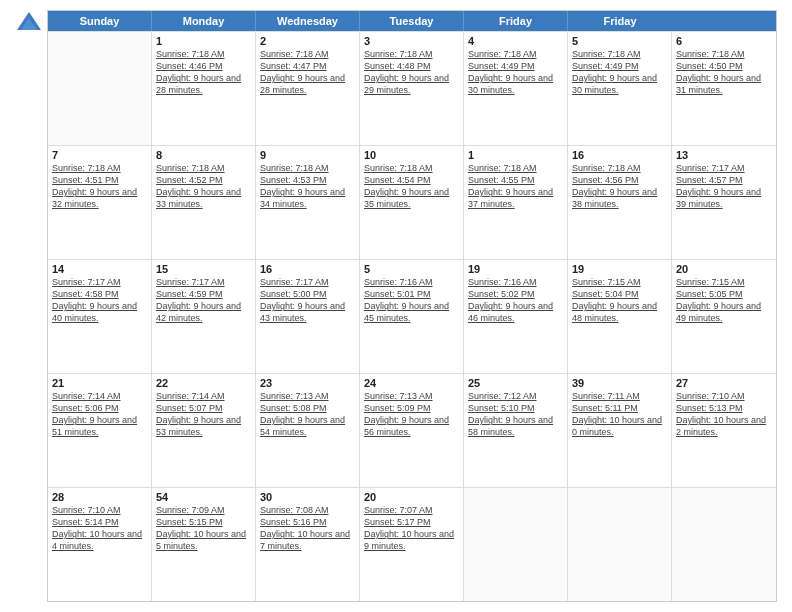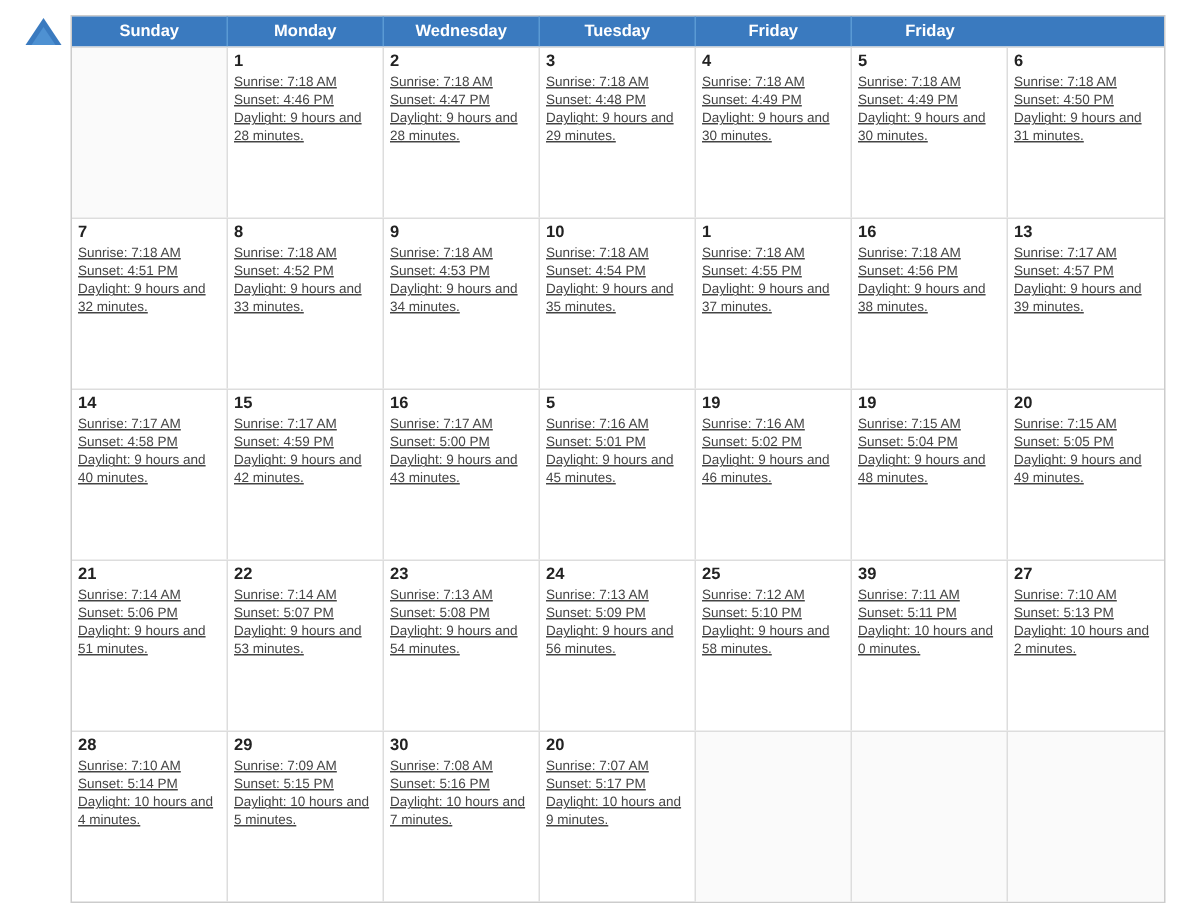--- a/index.html
+++ b/index.html
@@ -255,21 +255,21 @@
             <div class="cell-day">27</div>
             <div class="cell-info">Sunrise: 7:10 AM<br>Sunset: 5:13 PM<br>Daylight: 10 hours and 2 minutes.</div>
           </div>
         </div>
         <div class="cal-row">
           <div class="cal-cell">
             <div class="cell-day">28</div>
             <div class="cell-info">Sunrise: 7:10 AM<br>Sunset: 5:14 PM<br>Daylight: 10 hours and 4 minutes.</div>
           </div>
           <div class="cal-cell">
-            <div class="cell-day">29</div>
+            <div class="cell-day">54</div>
             <div class="cell-info">Sunrise: 7:09 AM<br>Sunset: 5:15 PM<br>Daylight: 10 hours and 5 minutes.</div>
           </div>
           <div class="cal-cell">
             <div class="cell-day">30</div>
             <div class="cell-info">Sunrise: 7:08 AM<br>Sunset: 5:16 PM<br>Daylight: 10 hours and 7 minutes.</div>
           </div>
           <div class="cal-cell">
             <div class="cell-day">20</div>
             <div class="cell-info">Sunrise: 7:07 AM<br>Sunset: 5:17 PM<br>Daylight: 10 hours and 9 minutes.</div>
           </div>

